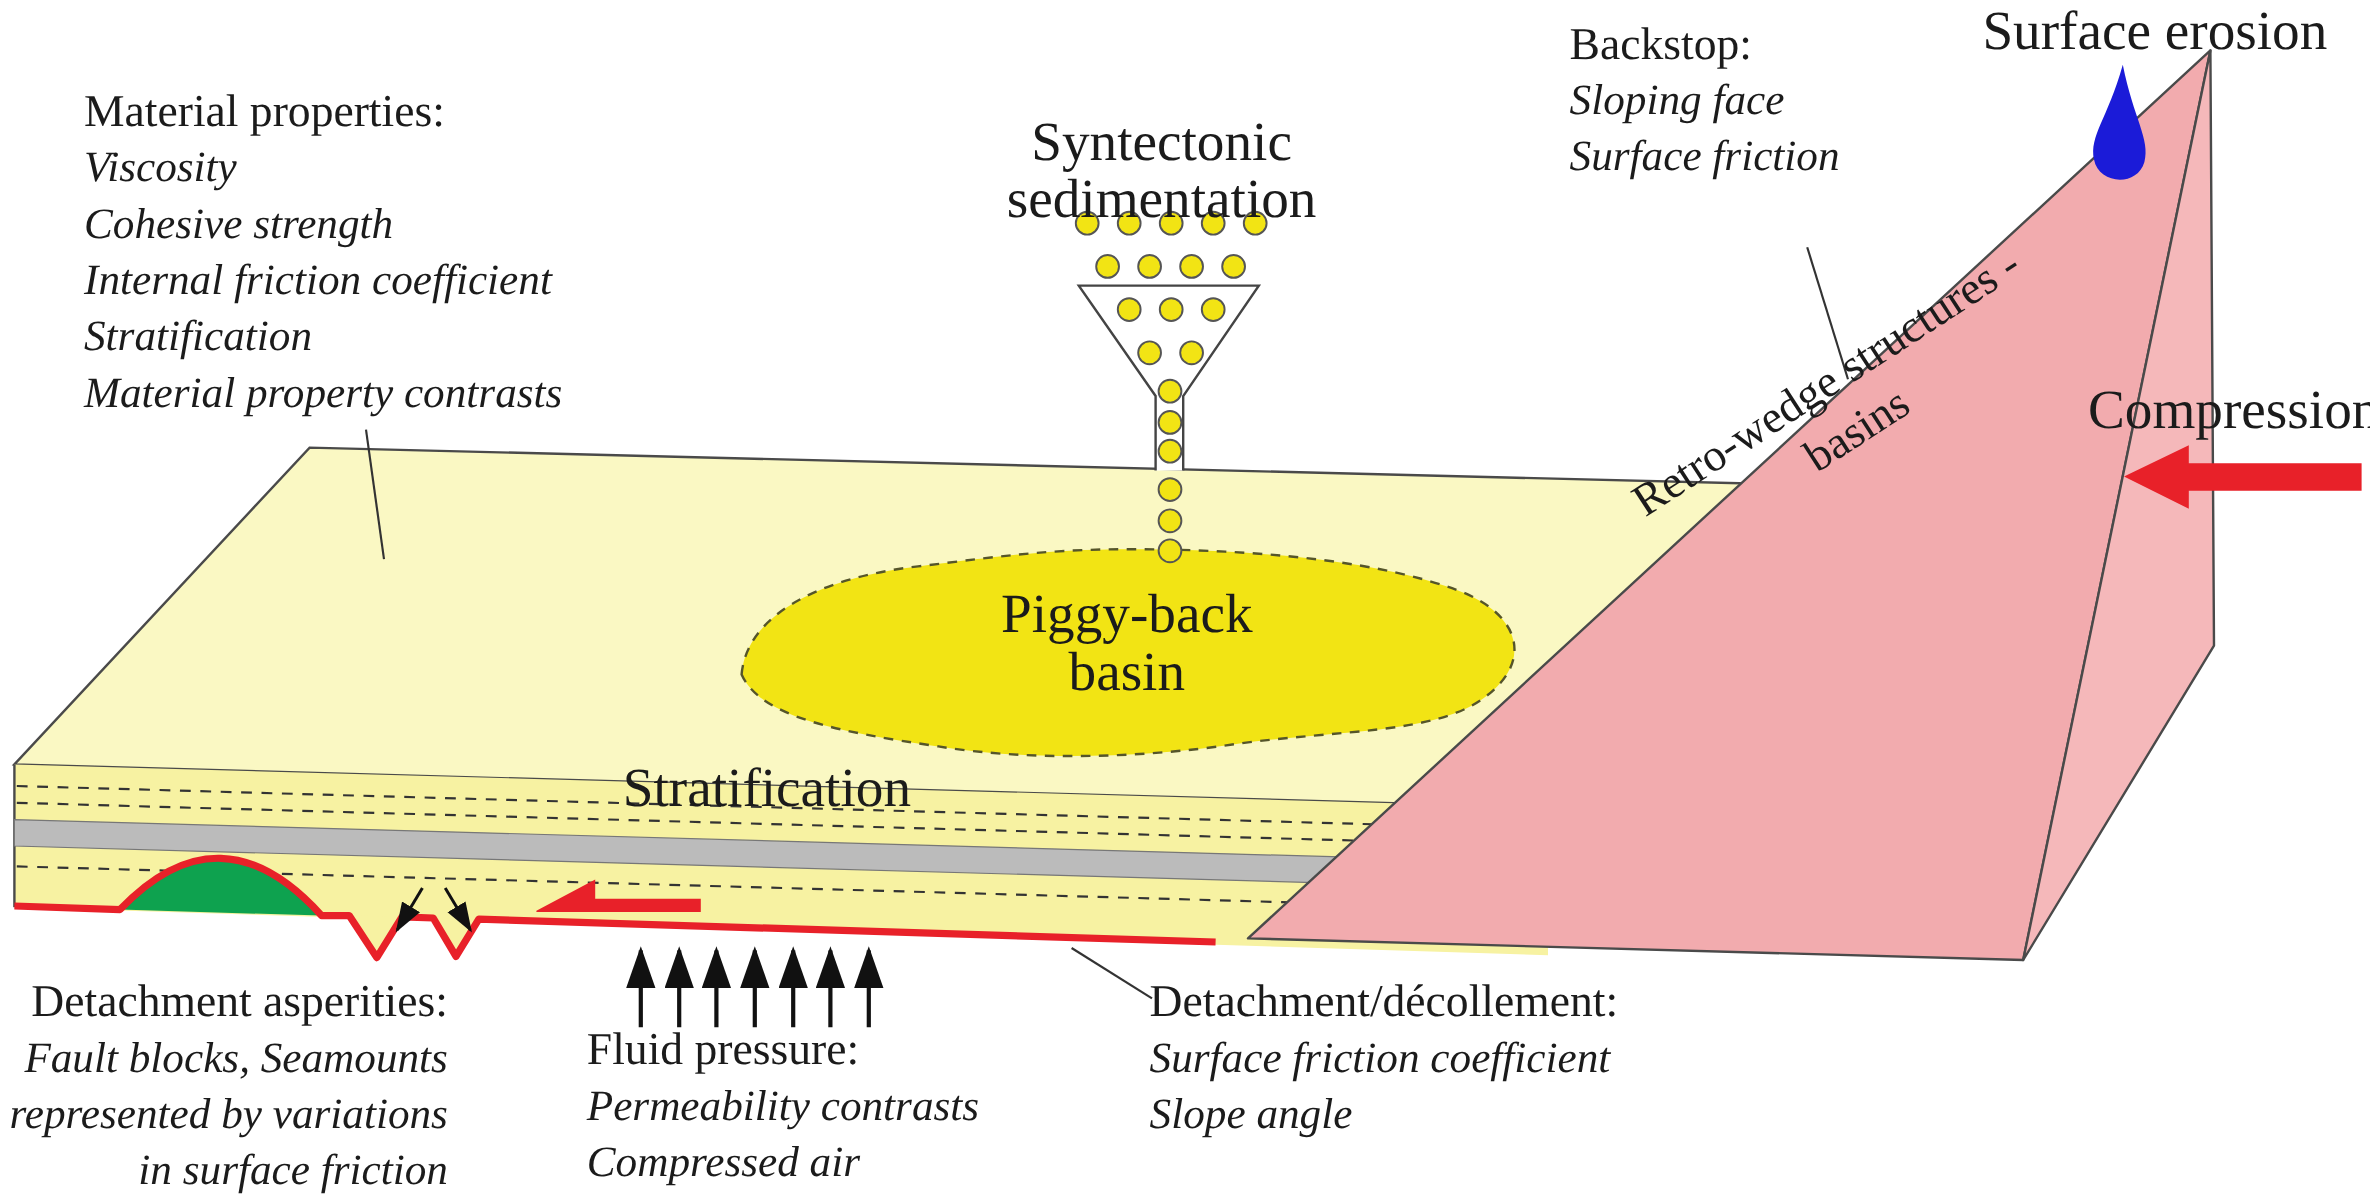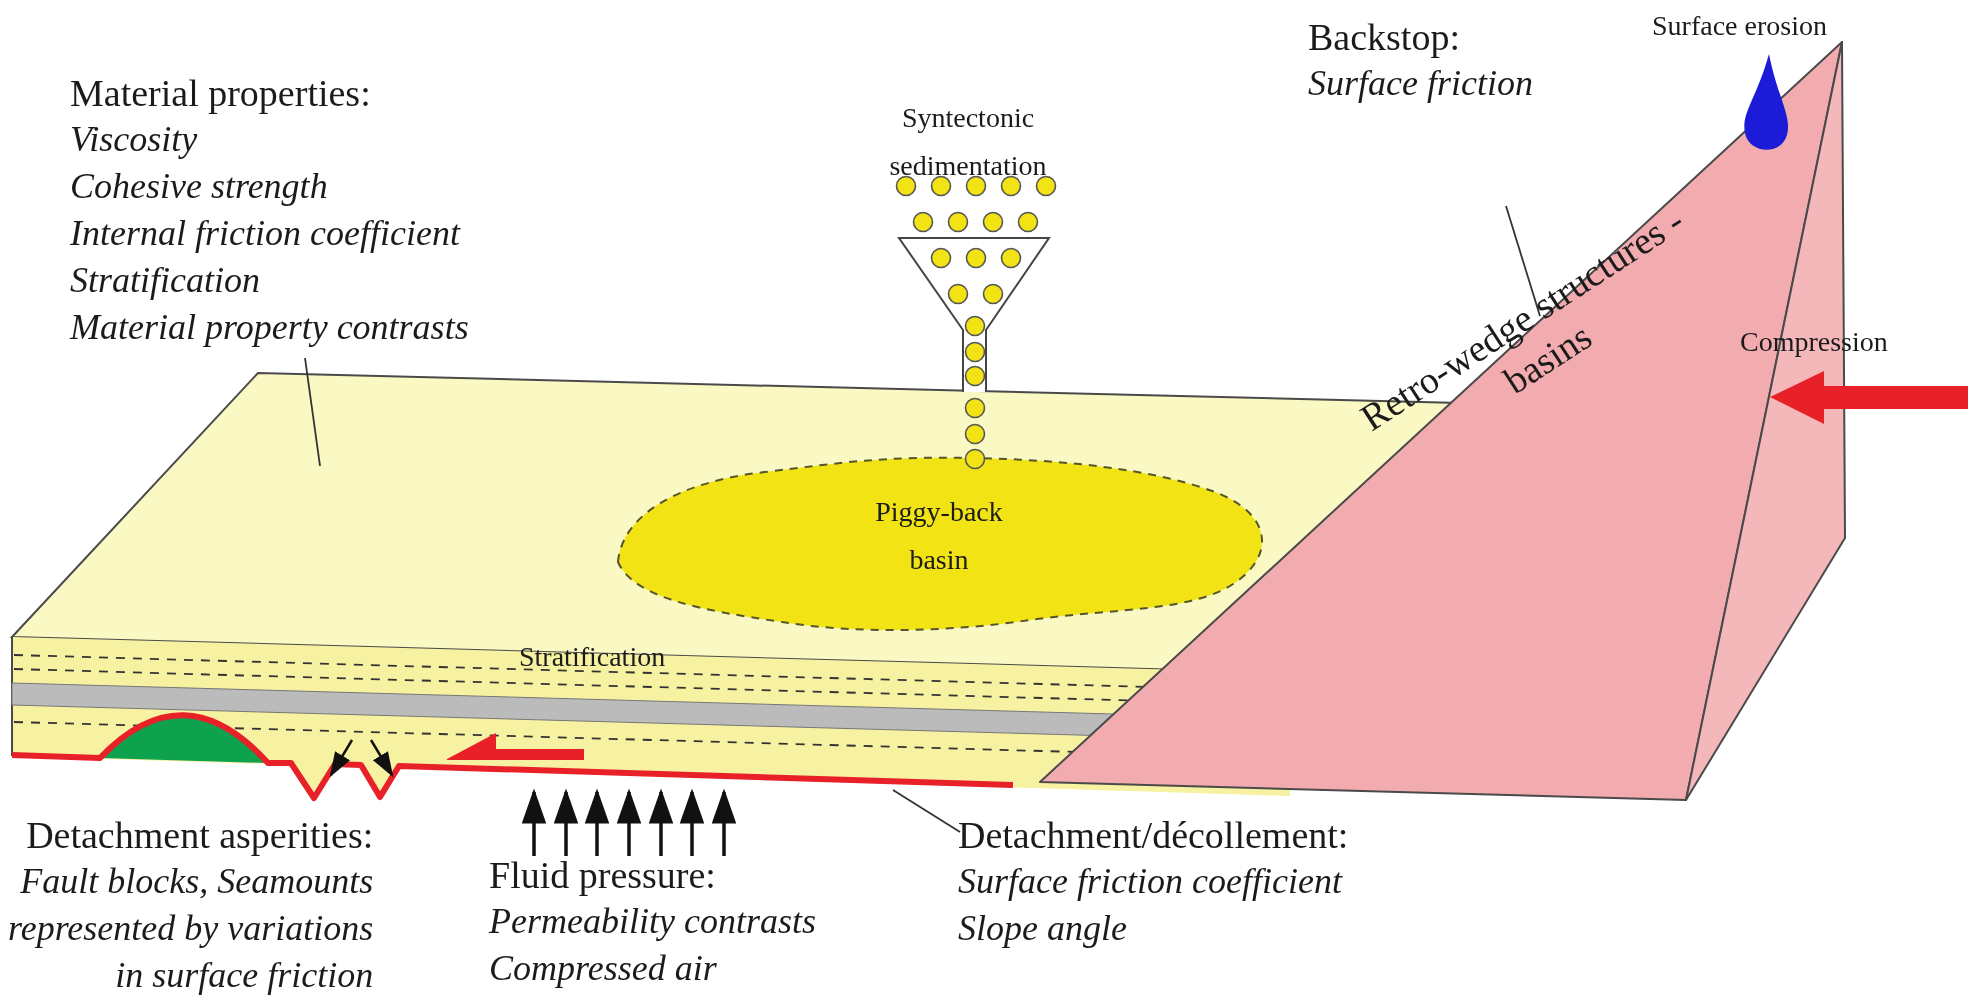--- a/index.html
+++ b/index.html
@@ -2,21 +2,21 @@
 <html><head>
 <meta charset="utf-8">
 <style>
   html,body{margin:0;padding:0;background:#fff;}
   .stage{position:relative;width:1975px;height:999px;background:#ffffff;overflow:hidden;
          font-family:"Liberation Serif",serif;color:#1b1b1b;}
   .stage svg{position:absolute;left:0;top:0;}
   .blk{position:absolute;}
   .t{font-size:38px;line-height:46px;white-space:nowrap;}
   .i{font-size:36px;line-height:47px;font-style:italic;white-space:nowrap;}
-  .big{font-size:28px;line-height:48px;white-space:nowrap;}
+  .big{font-size:46px;line-height:48px;white-space:nowrap;}
   .center{text-align:center;}
   #material{left:70px;top:70px;}
   #syntectonic{left:836px;top:70px;width:264px;margin-top:24px;}
   #backstop{left:1308px;top:14px;}
   #erosion{left:1652px;top:2px;}
   #compression{left:1740px;top:318px;}
   #retro{left:1275px;top:292px;width:520px;transform:rotate(-33deg);font-size:38px;line-height:47px;}
   #piggy{left:789px;top:488px;width:300px;}
   #strat{left:519px;top:633px;}
   #asper{left:8px;top:812px;text-align:right;}
@@ -125,20 +125,21 @@
     <div class="i">Material property contrasts</div>
   </div>
 
   <div id="syntectonic" class="blk center">
     <div class="big">Syntectonic</div>
     <div class="big">sedimentation</div>
   </div>
 
   <div id="backstop" class="blk">
     <div class="t">Backstop:</div>
+    <div class="i">Sloping face</div>
     <div class="i">Surface friction</div>
   </div>
 
   <div id="erosion" class="blk big">Surface erosion</div>
 
   <div id="compression" class="blk big">Compression</div>
 
   <div id="retro" class="blk center">
     <div>Retro-wedge structures -</div>
     <div>basins</div>

